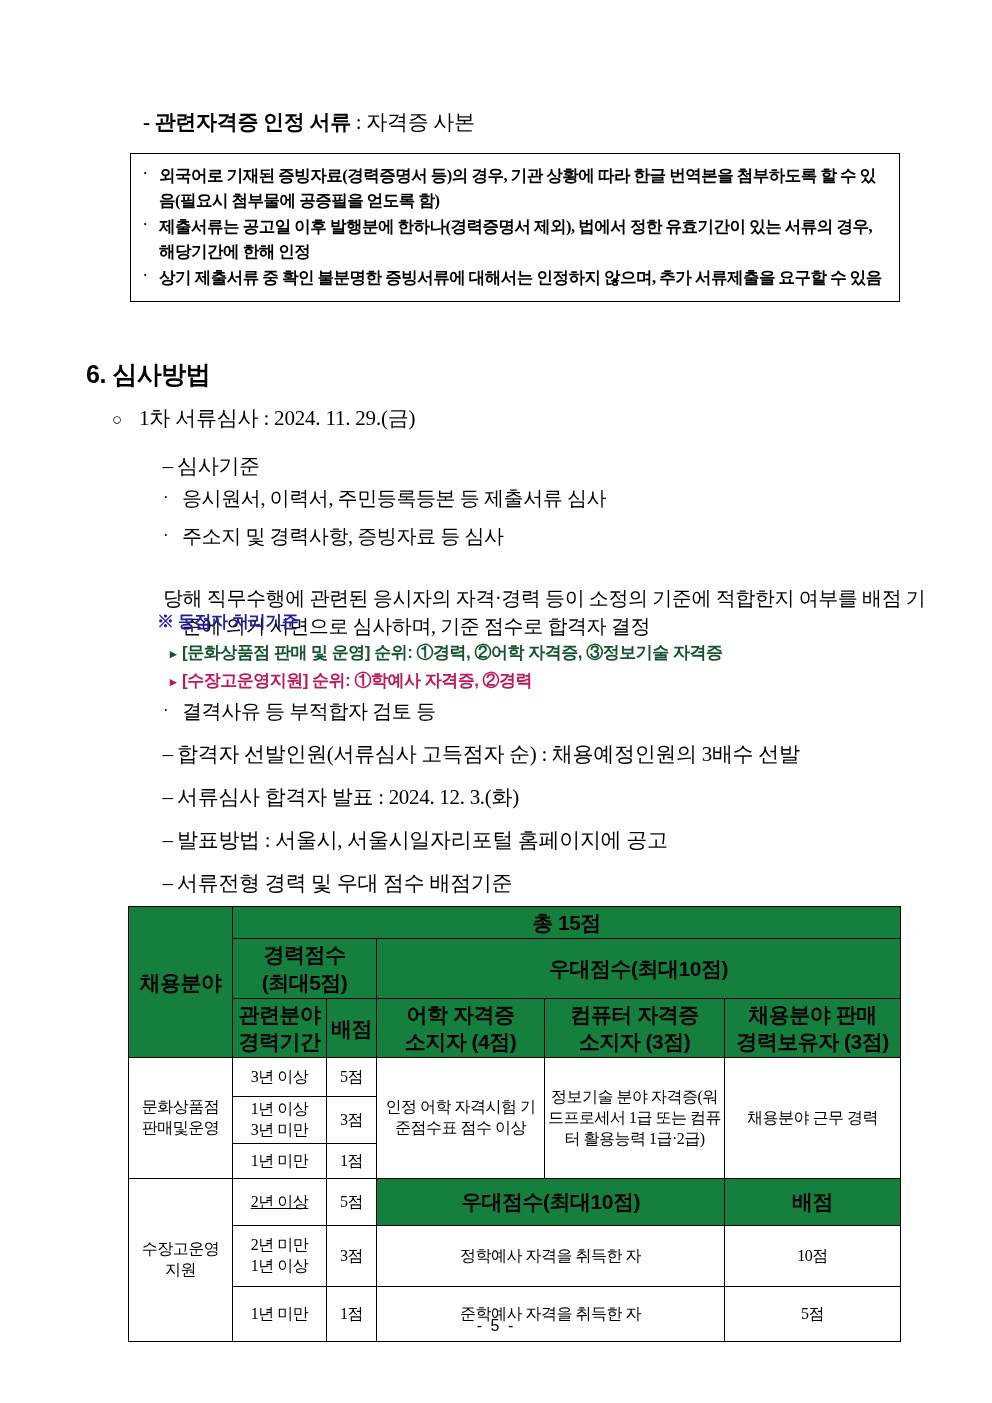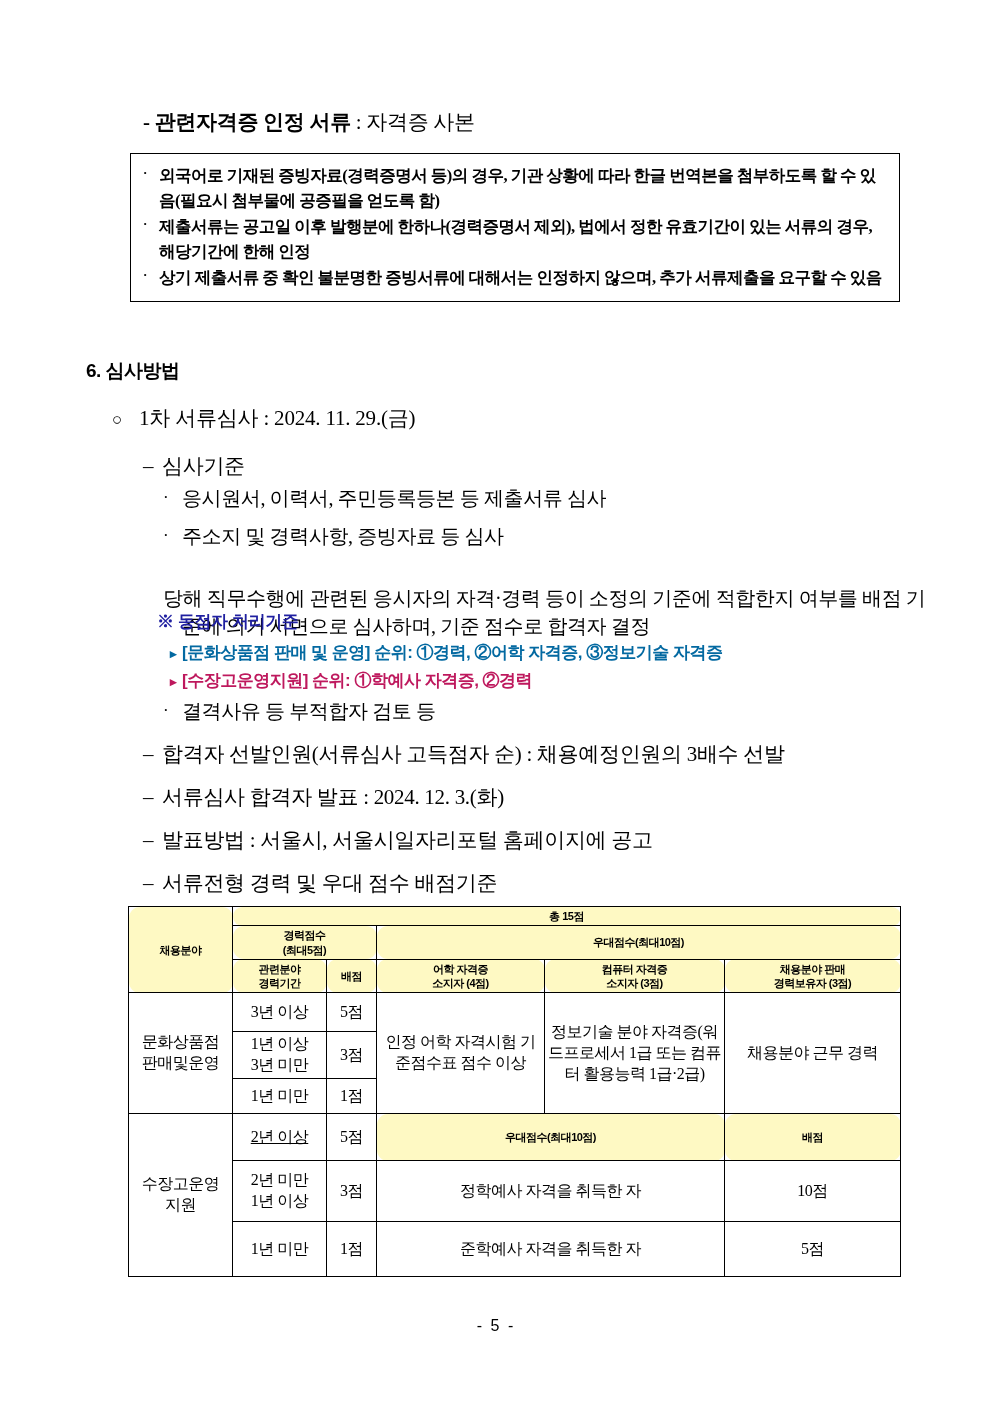--- a/index.html
+++ b/index.html
@@ -65,39 +65,40 @@
   }
   .note-text {
     flex: 1 1 auto;
   }
 
   
   .sec-title {
     position: absolute;
     left: 86px;
     top: 358px;
-    font-size: 19px;
+    font-size: 25px;
     font-weight: bold;
     letter-spacing: -0.5px;
     font-family: "Liberation Sans", sans-serif;
   }
 
   .lvl1 {
     position: absolute;
     left: 112px;
     font-size: 21px;
     letter-spacing: -0.2px;
     white-space: nowrap;
   }
   .lvl2 {
     position: absolute;
-    left: 143px;
+    left: 158px;
     font-size: 21px;
     letter-spacing: -0.3px;
     white-space: nowrap;
+    text-align: center;
   }
   .lvl3 {
     position: absolute;
     left: 163px;
     font-size: 20px;
     letter-spacing: -0.4px;
     white-space: nowrap;
   }
   .lvl3.wrap { white-space: normal; width: 760px; line-height: 1.42; }
 
@@ -160,25 +161,24 @@
   }
   .score-table td {
     border: 1px solid #000000;
     text-align: center;
     vertical-align: middle;
     padding: 2px 3px;
     line-height: 1.3;
     letter-spacing: -0.5px;
   }
   .hd {
-    background: #fef9c3;
-    font-weight: bold;
-    font-family: "Liberation Sans", sans-serif;
-    font-size: 11px;
-    border-radius: 11px;
+    background: #15803d;
+    font-weight: bold;
+    font-family: "Liberation Sans", sans-serif;
+    font-size: 21px;
   }
   .thick-top    { border-top-width: 2px;    }
   .thick-bottom { border-bottom-width: 2px; }
   .thick-left   { border-left-width: 2px;   }
   .thick-right  { border-right-width: 2px;  }
   .dotted-left  { border-left: 1px dotted #000000; }
   .body-cell { font-family: "Liberation Serif", serif; font-weight: normal; }
 
   .pagefoot {
     position: absolute;
@@ -220,21 +220,21 @@
   <div class="lvl1 b-circle" style="top:404px;">1차 서류심사 : 2024. 11. 29.(금)</div>
 
   <div class="lvl2 b-dash" style="top:452px;">심사기준</div>
 
   <div class="lvl3 b-dot" style="top:485px;">응시원서, 이력서, 주민등록등본 등 제출서류 심사</div>
   <div class="lvl3 b-dot" style="top:523px;">주소지 및 경력사항, 증빙자료 등 심사</div>
 
   <div class="lvl3 wrap hangind" style="top:584px;">당해 직무수행에 관련된 응시자의 자격·경력 등이 소정의 기준에 적합한지 여부를 배점 기준에 의거 서면으로 심사하며, 기준 점수로 합격자 결정</div>
 
   <div class="tie-head" style="color:#1f1fa0;">※ 동점자 처리기준</div>
-  <div class="tie-row" style="top:641px;color:#0369a1;">[문화상품점 판매 및 운영] 순위: ①경력, ②어학 자격증, ③정보기술 자격증</div>
+  <div class="tie-row" style="top:641px;color:#14532d;">[문화상품점 판매 및 운영] 순위: ①경력, ②어학 자격증, ③정보기술 자격증</div>
   <div class="tie-row" style="top:669px;color:#be185d;">[수장고운영지원] 순위: ①학예사 자격증, ②경력</div>
 
   <div class="lvl3 b-dot" style="top:698px;">결격사유 등 부적합자 검토 등</div>
 
   <div class="lvl2 b-dash" style="top:740px;">합격자 선발인원(서류심사 고득점자 순) : 채용예정인원의 3배수 선발</div>
   <div class="lvl2 b-dash" style="top:783px;">서류심사 합격자 발표 : 2024. 12. 3.(화)</div>
   <div class="lvl2 b-dash" style="top:826px;">발표방법 : 서울시, 서울시일자리포털 홈페이지에 공고</div>
   <div class="lvl2 b-dash" style="top:869px;">서류전형 경력 및 우대 점수 배점기준</div>
 
   <table class="score-table">

